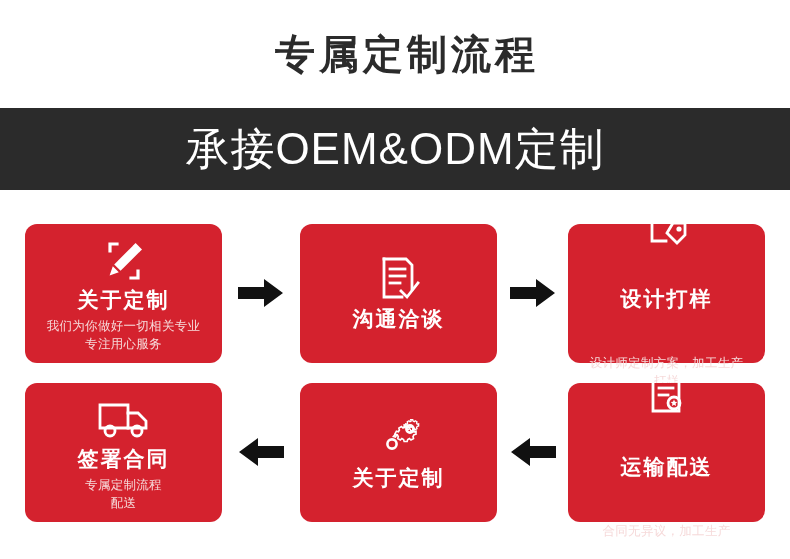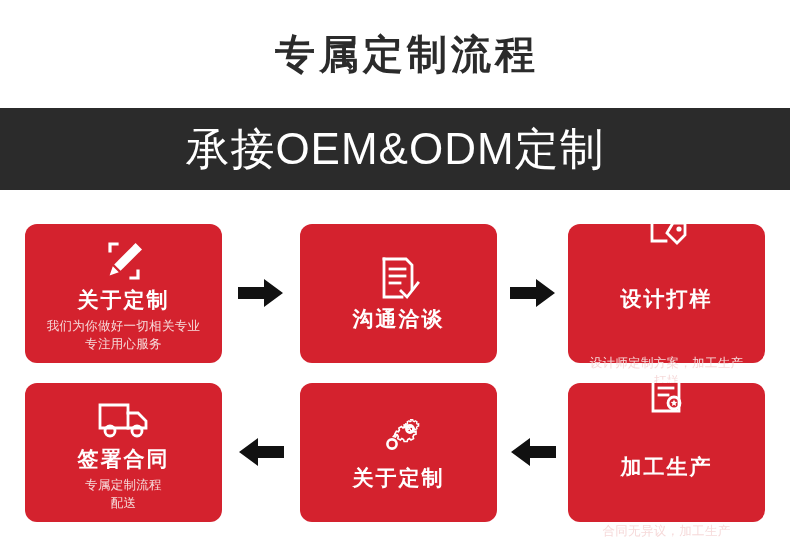--- a/index.html
+++ b/index.html
@@ -249,17 +249,17 @@
         <g fill="none" stroke="#ffffff" stroke-width="2.8" stroke-linecap="square">
           <path d="M7 4 L33 4 L33 44 L7 44 Z"></path>
           <path d="M13 14 L27 14"></path>
           <path d="M13 21 L27 21"></path>
           <path d="M13 28 L22 28"></path>
           <circle cx="28" cy="36" r="6"></circle>
         </g>
         <path d="M28 32.6 l1 2.1 2.3 .3 -1.7 1.6 .4 2.3 -2 -1.1 -2 1.1 .4 -2.3 -1.7 -1.6 2.3 -.3 Z" fill="#ffffff"></path>
       </svg>
     </div>
-    <div class="card-title">加工生产</div>
+    <div class="card-title">运输配送</div>
     <div class="card-sub">合同无异议，加工生产</div>
   </div>
 
 </div>
 
 </body></html>

